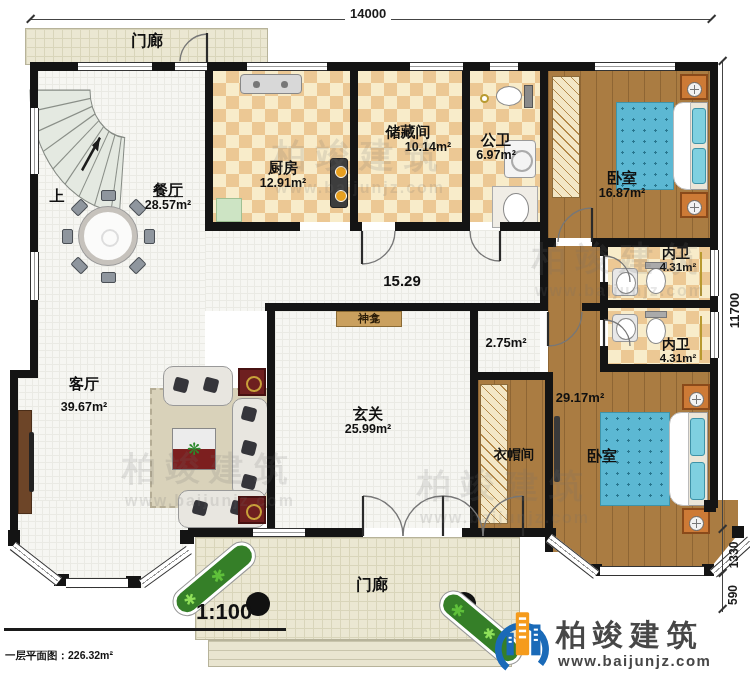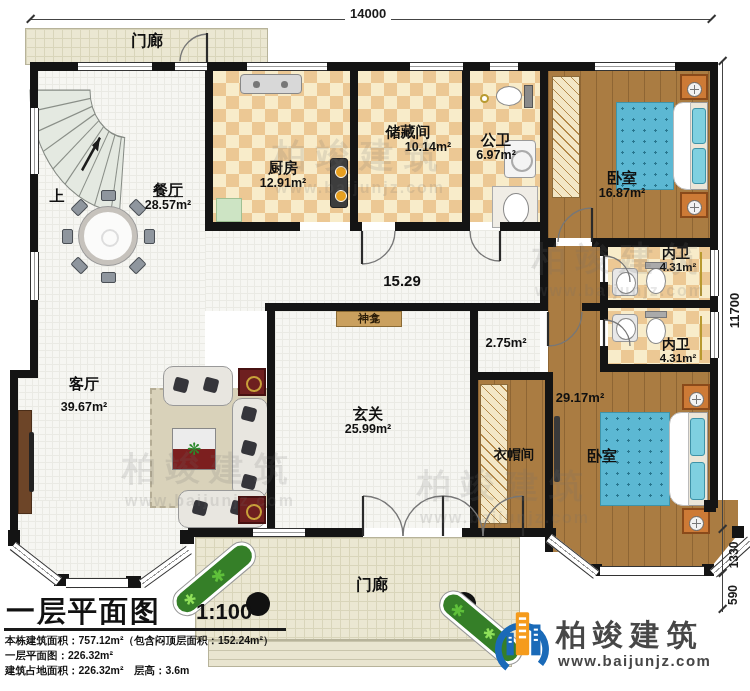--- a/index.html
+++ b/index.html
@@ -349,26 +349,23 @@
   </div>
   <div class="wm" style="left:210px;top:478px;">
     <div class="b">柏竣建筑</div>
     <div class="u">www.baijunjz.com</div>
   </div>
   <div class="wm" style="left:505px;top:495px;">
     <div class="b">柏竣建筑</div>
     <div class="u">www.baijunjz.com</div>
   </div>
 
-  <div class="tb-title">一层平面图</div>
   <div class="tb-scale">1:100</div>
   <div class="tb-rule"></div>
-  <div class="tb-line" style="top:634px;">本栋建筑面积：757.12m²（包含闷顶层面积：152.24m²）</div>
   <div class="tb-line" style="top:649px;">一层平面图：226.32m²</div>
-  <div class="tb-line" style="top:664px;">建筑占地面积：226.32m²　层高：3.6m</div>
 
   <svg style="left:492px;top:606px;" width="62" height="74" viewBox="0 0 60 72">
     <circle cx="29" cy="42" r="23" fill="none" stroke="#1a6ab8" stroke-width="6.5" stroke-dasharray="108 37" transform="rotate(128 29 42)"></circle>
     <rect x="23" y="6" width="13" height="42" rx="1.5" fill="#f59b1c"></rect>
     <rect x="26" y="11" width="7" height="2.5" fill="#fff"></rect>
       <rect x="26" y="17" width="7" height="2.5" fill="#fff"></rect>
     <rect x="26" y="23" width="7" height="2.5" fill="#fff"></rect>
       <rect x="26" y="29" width="7" height="2.5" fill="#fff"></rect>
     <rect x="38" y="18" width="9" height="30" fill="#1a6ab8"></rect>
     <rect x="40.5" y="22" width="4" height="2" fill="#fff"></rect>

